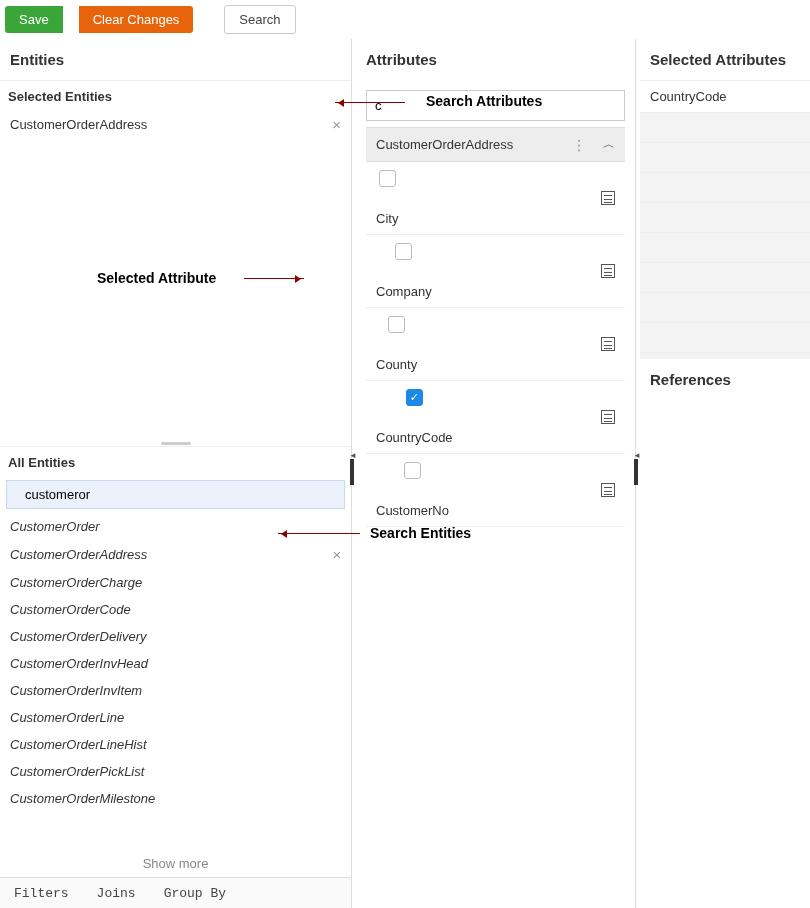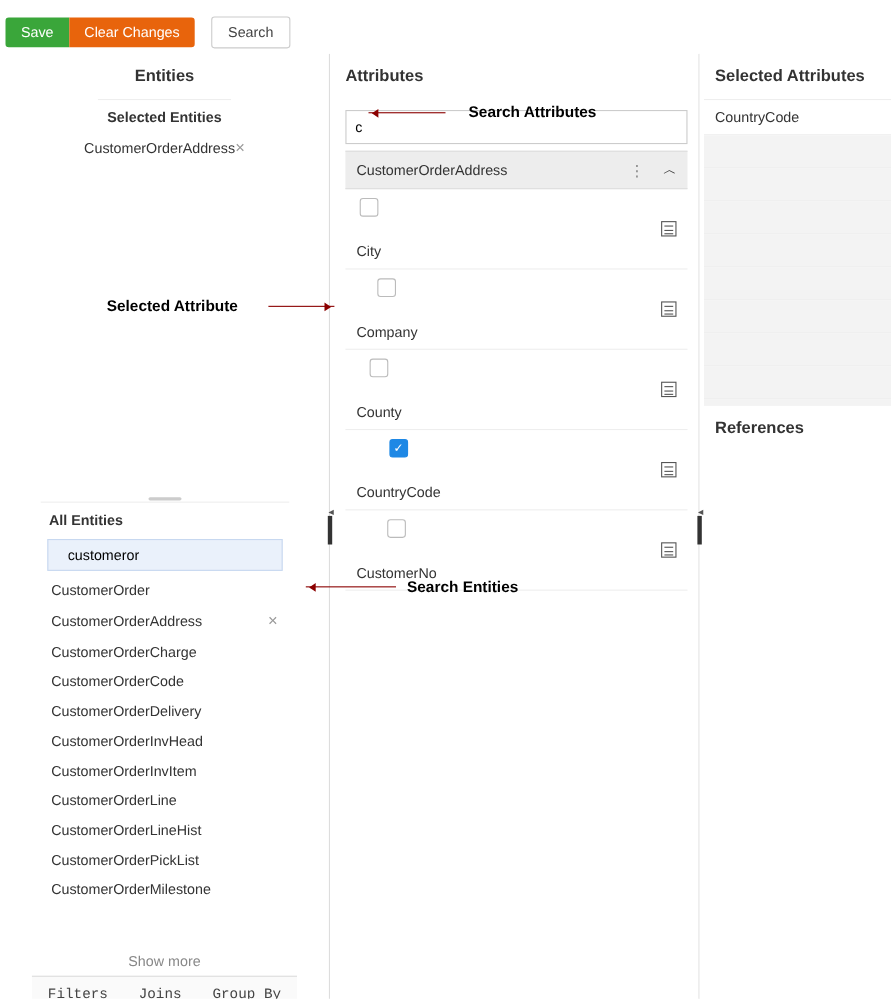--- a/index.html
+++ b/index.html
@@ -8,22 +8,22 @@
     font-size: 13px;
     color: #333;
     background: #fff;
     width: 810px;
     height: 908px;
     overflow: hidden;
     position: relative;
   }
   .toolbar {
     display: flex;
-    gap: 0;
-    padding: 15px 5px 5px 5px;
+    gap: 16px;
+    padding: 5px 5px 5px 5px;
     align-items: center;
   }
   .btn {
     border: none;
     border-radius: 3px;
     padding: 6px 14px;
     font-size: 13px;
     cursor: pointer;
   }
   .btn-save {
@@ -46,21 +46,21 @@
   }
   .main {
     display: flex;
     height: 870px;
   }
   .col {
     border-right: 1px solid #ddd;
     display: flex;
     flex-direction: column;
   }
-  .col-entities { width: 300px; align-items: center; }
+  .col-entities { width: 352px; }
   .col-attributes { flex: 1; min-width: 0; }
   .col-selected { width: 170px; border-right: none; }
   .panel-title {
     font-weight: 700;
     font-size: 15px;
     padding: 12px 10px;
   }
   .section-label {
     font-weight: 700;
     font-size: 13px;
@@ -105,20 +105,21 @@
     padding: 6px 18px;
     font-size: 13px;
     border: 1px solid #c7d8f0;
     background: #eaf1fb;
     outline: none;
   }
   .entity-list {
     flex: 1;
     overflow-y: auto;
     padding-bottom: 4px;
+    font-style: italic;
   }
   .entity-item {
     display: flex;
     justify-content: space-between;
     align-items: center;
     padding: 6px 10px;
     font-size: 13px;
     cursor: pointer;
   }
   .show-more {

